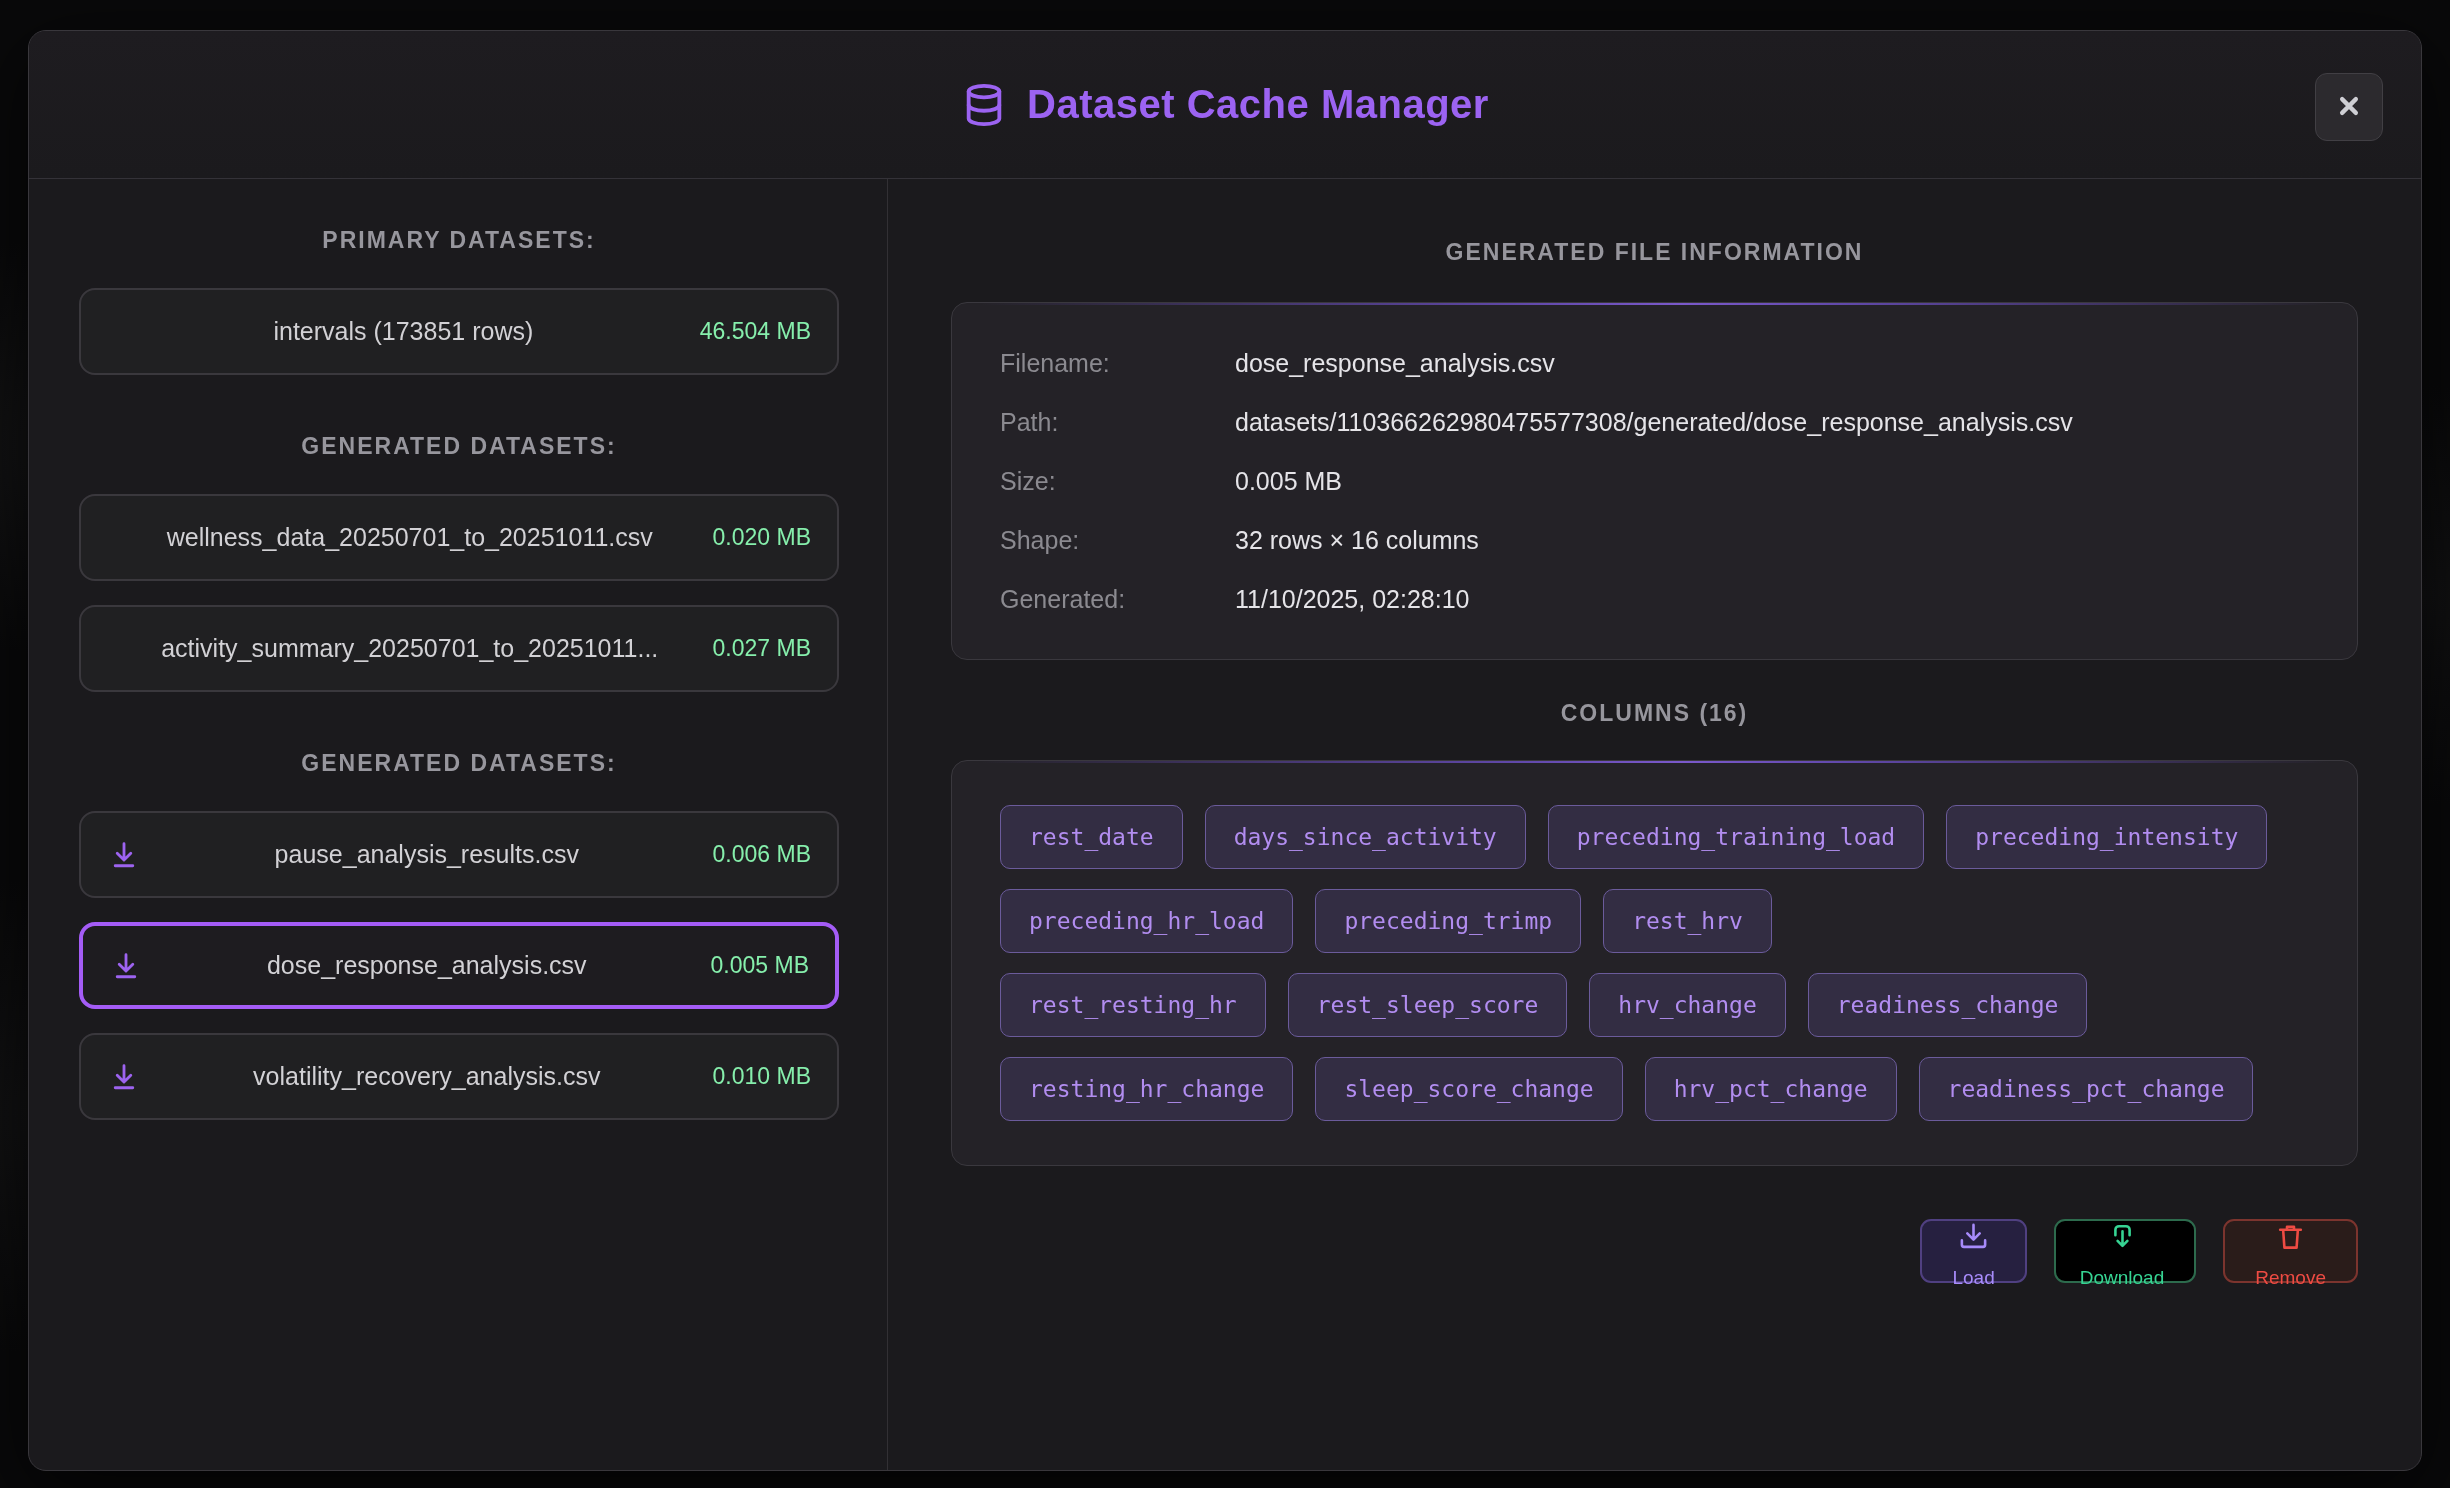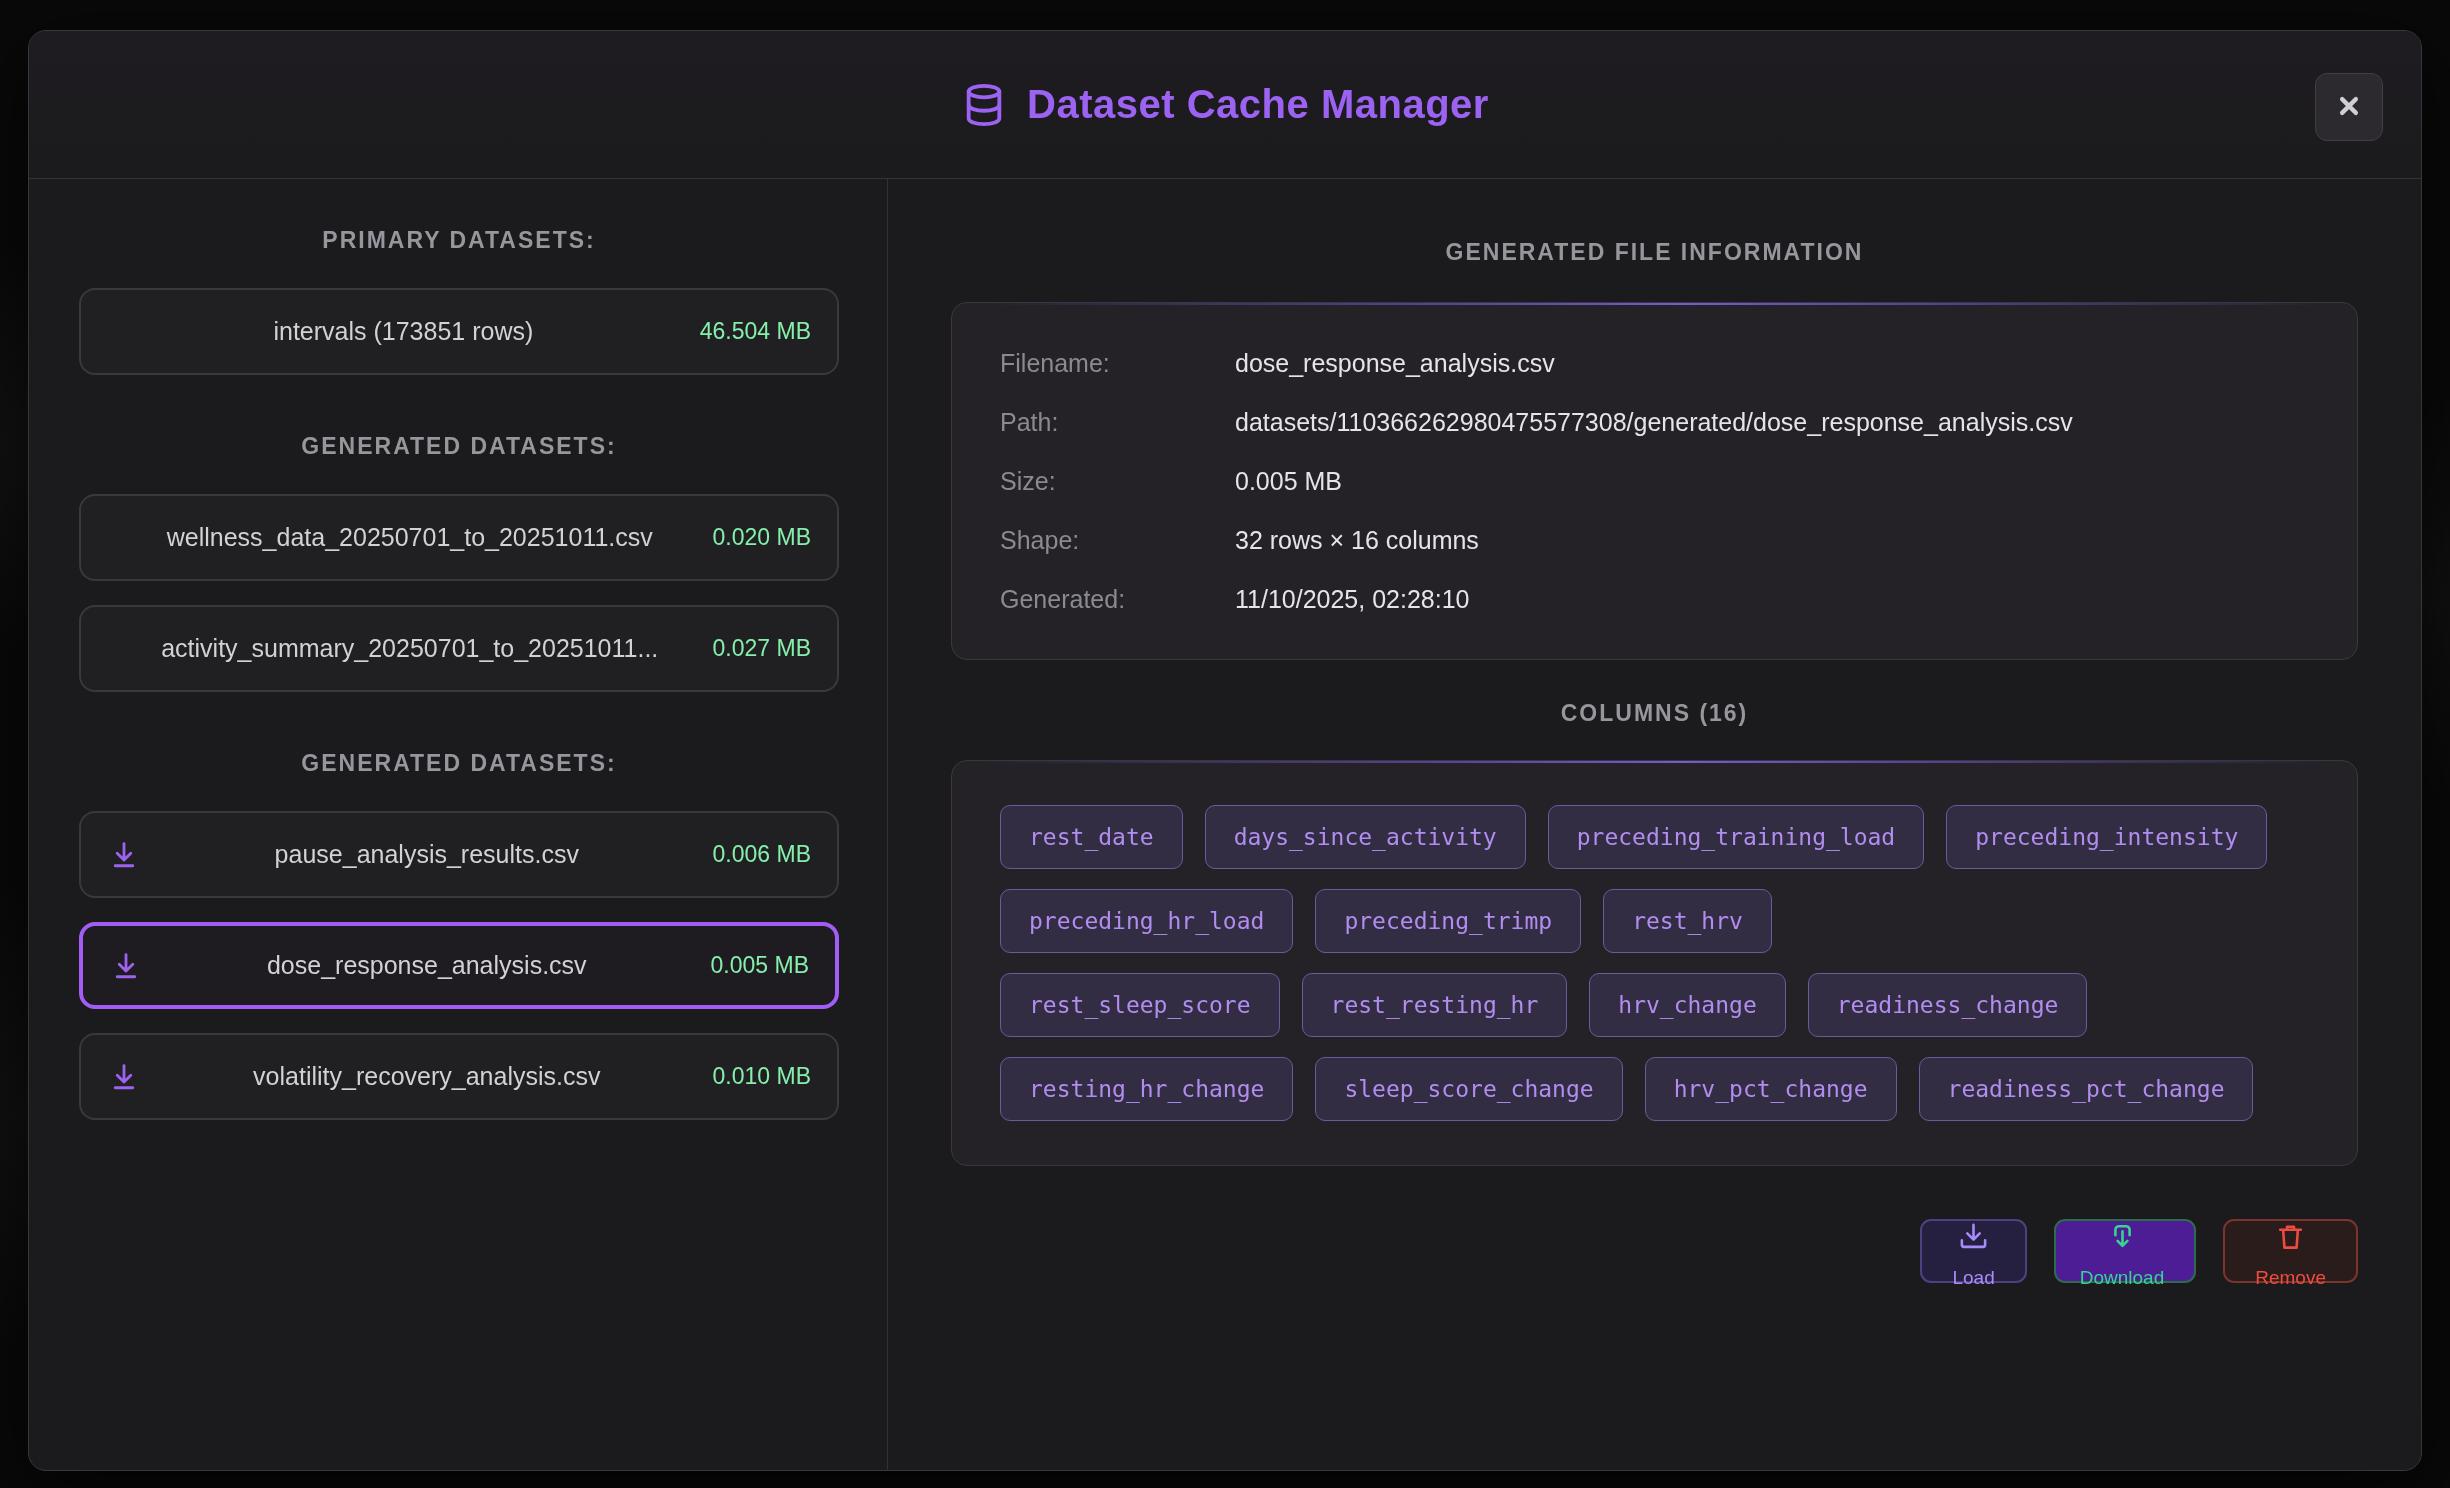--- a/index.html
+++ b/index.html
@@ -111,21 +111,21 @@
 
   .actions { display: flex; justify-content: flex-end; gap: 27px; margin-top: 53px; }
   .btn {
     height: 64px; display: inline-flex; align-items: center; gap: 15px;
     padding: 0 30px; border-radius: 11px; font-size: 19px;
     font-family: "Liberation Sans", sans-serif;
     border: 2px solid; background: none; cursor: pointer; flex-direction: column;
   }
   .btn svg { width: 31px; height: 31px; display: block; }
   .btn-load     { color: #a78bfa; background: #262040; border-color: #504081; }
-  .btn-download { color: #36d493; background: #4c1d95; border-color: #2d6b4d; padding-left: 24px; }
+  .btn-download { color: #36d493; background: #000000; border-color: #2d6b4d; padding-left: 24px; }
   .btn-remove   { color: #ee4b43; background: #2a1c1a; border-color: #7c342e; }
 </style>
 </head>
 <body>
 
 <div class="page">
   <div class="modal">
 
     <div class="modal-header">
       <div class="title-wrap">
@@ -225,22 +225,22 @@
               <span class="chip">days_since_activity</span>
               <span class="chip">preceding_training_load</span>
               <span class="chip">preceding_intensity</span>
             </div>
             <div class="chip-row">
               <span class="chip">preceding_hr_load</span>
               <span class="chip">preceding_trimp</span>
               <span class="chip">rest_hrv</span>
             </div>
             <div class="chip-row">
+              <span class="chip">rest_resting_hr</span>
               <span class="chip">rest_sleep_score</span>
-              <span class="chip">rest_resting_hr</span>
               <span class="chip">hrv_change</span>
               <span class="chip">readiness_change</span>
             </div>
             <div class="chip-row">
               <span class="chip">resting_hr_change</span>
               <span class="chip">sleep_score_change</span>
               <span class="chip">hrv_pct_change</span>
               <span class="chip">readiness_pct_change</span>
             </div>
           </section>

